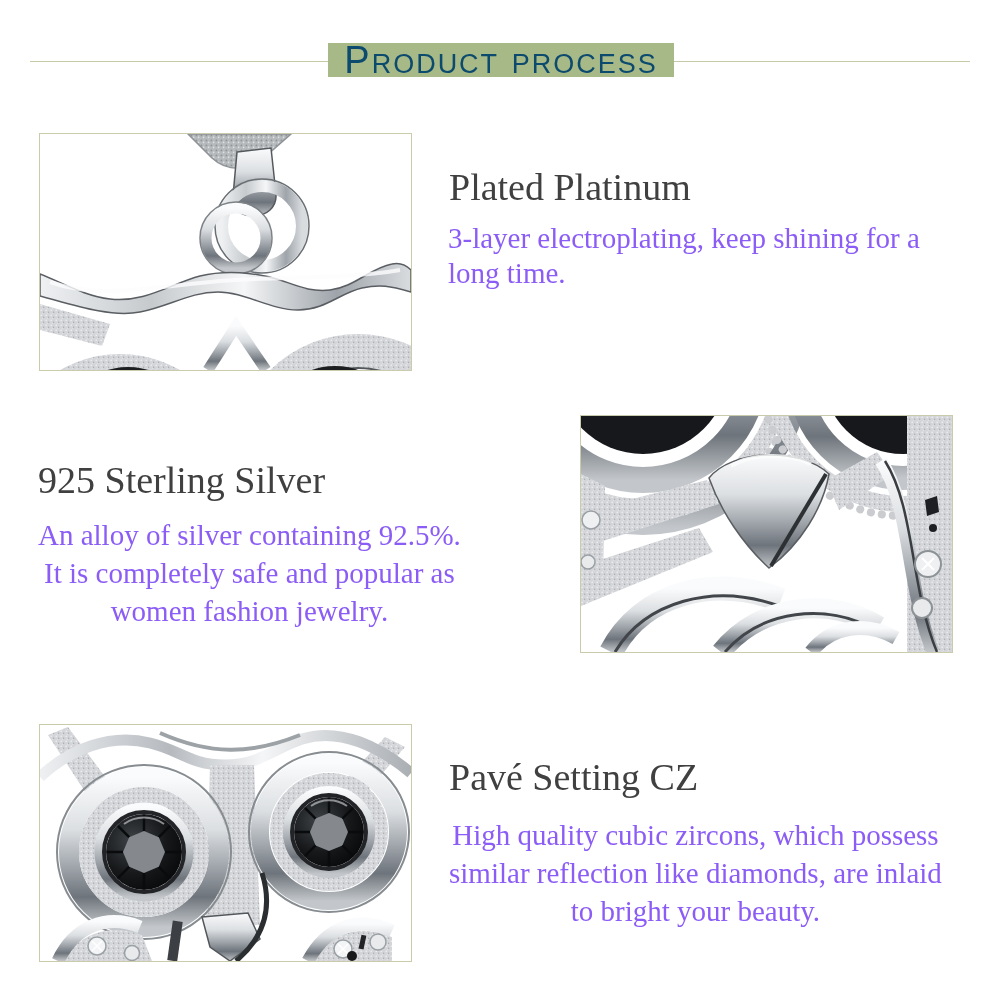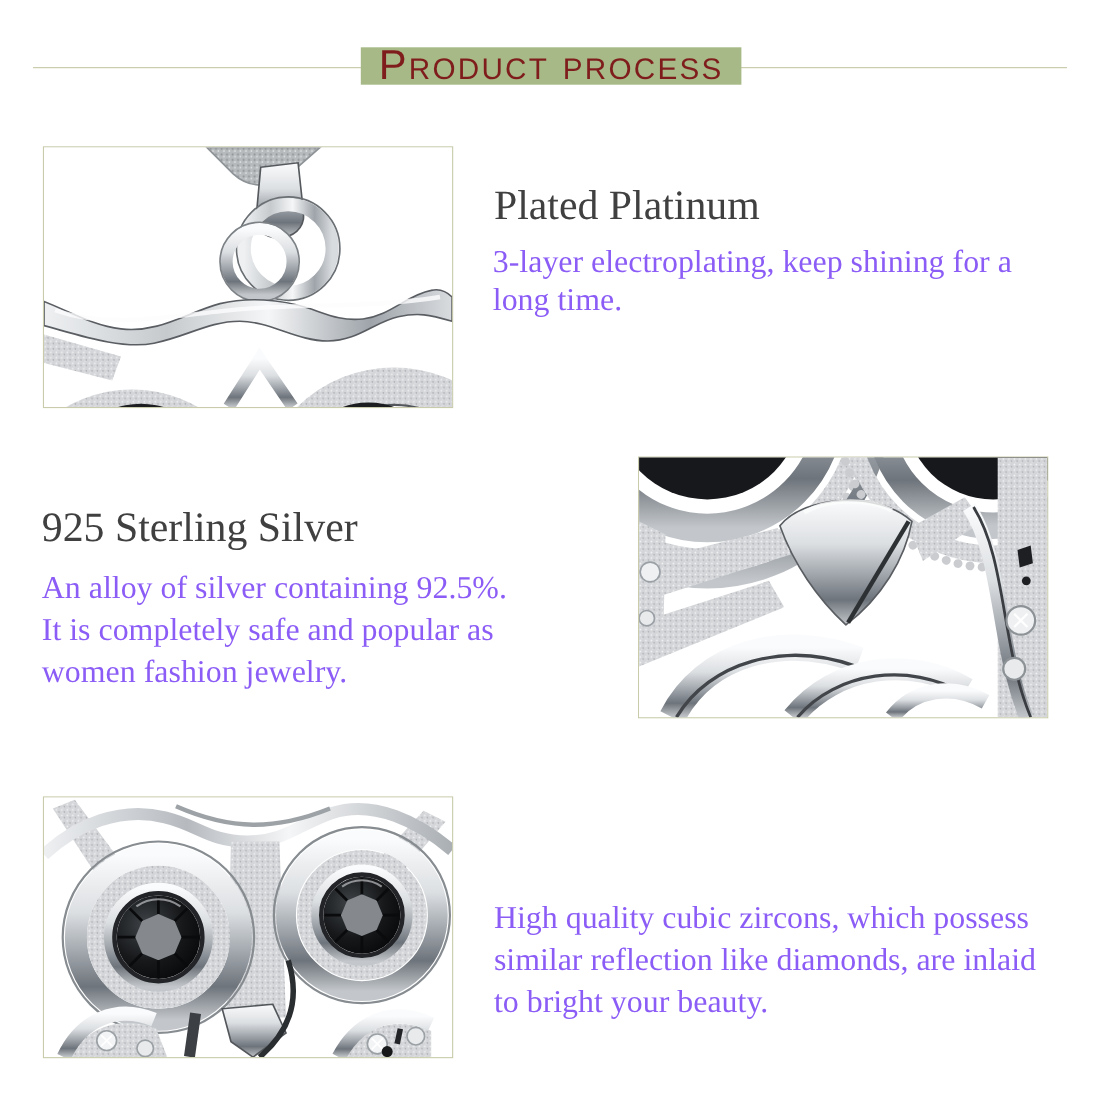--- a/index.html
+++ b/index.html
@@ -8,33 +8,33 @@
     overflow:hidden;font-family:"Liberation Serif",serif;
   }
   
   .rule{position:absolute;left:30px;top:61px;width:940px;height:1px;background:#c6c9a6;}
   .banner{
     position:absolute;left:328px;top:43px;width:346px;height:34px;background:#a7b987;
     display:flex;align-items:center;justify-content:center;
   }
   .banner-text{
     font-family:"Liberation Sans",sans-serif;font-variant:small-caps;
-    font-size:38px;line-height:34px;letter-spacing:2px;color:#7f1d1d;white-space:nowrap;
+    font-size:38px;line-height:34px;letter-spacing:2px;color:#0c4a6e;white-space:nowrap;
   }
   
   .photo{position:absolute;margin:0;border:1px solid #c9cbaa;background:#ffffff;width:371px;height:236px;}
   .photo svg{display:block;}
   
   .sec-heading{
     position:absolute;margin:0;font-weight:normal;font-size:38px;line-height:44px;color:#404040;white-space:nowrap;
   }
   .desc{position:absolute;color:#8b5cf6;font-size:29px;}
   .desc .line{white-space:nowrap;}
   .lh35 .line{line-height:35px;}
-  .lh38 .line{line-height:38px;}
+  .lh38 .line{line-height:38px;text-align:center;}
 </style>
 </head>
 <body>
 
 <div class="canvas">
 
   <div class="rule"></div>
   <div class="banner">
     <span class="banner-text">Product process</span>
   </div>
@@ -281,19 +281,20 @@
         <path d="M268,236 C286,202 318,190 352,206" stroke="url(#m3v)" stroke-width="13" fill="none"></path>
         <circle cx="303" cy="224" r="9" fill="#f2f4f6" stroke="#9ba0a5" stroke-width="1.5"></circle>
         <path d="M298,219 L308,229 M308,219 L298,229" stroke="#ffffff" stroke-width="1.5"></path>
         <circle cx="338" cy="217" r="8" fill="#e8eaec" stroke="#9ba0a5" stroke-width="1.5"></circle>
         <circle cx="312" cy="231" r="5" fill="#18191b"></circle>
         <rect x="320" y="210" width="5" height="14" fill="#212326" transform="rotate(12 322 217)"></rect>
       </g>
     </svg>
   </figure>
 
+  <h2 class="sec-heading" style="left:449px;top:755px;">Pavé Setting CZ</h2>
   <div class="desc lh38" style="left:449px;top:816px;">
     <div class="line">High quality cubic zircons, which possess</div>
     <div class="line">similar reflection like diamonds, are inlaid</div>
     <div class="line">to bright your beauty.</div>
   </div>
 
 </div>
 
 </body></html>

